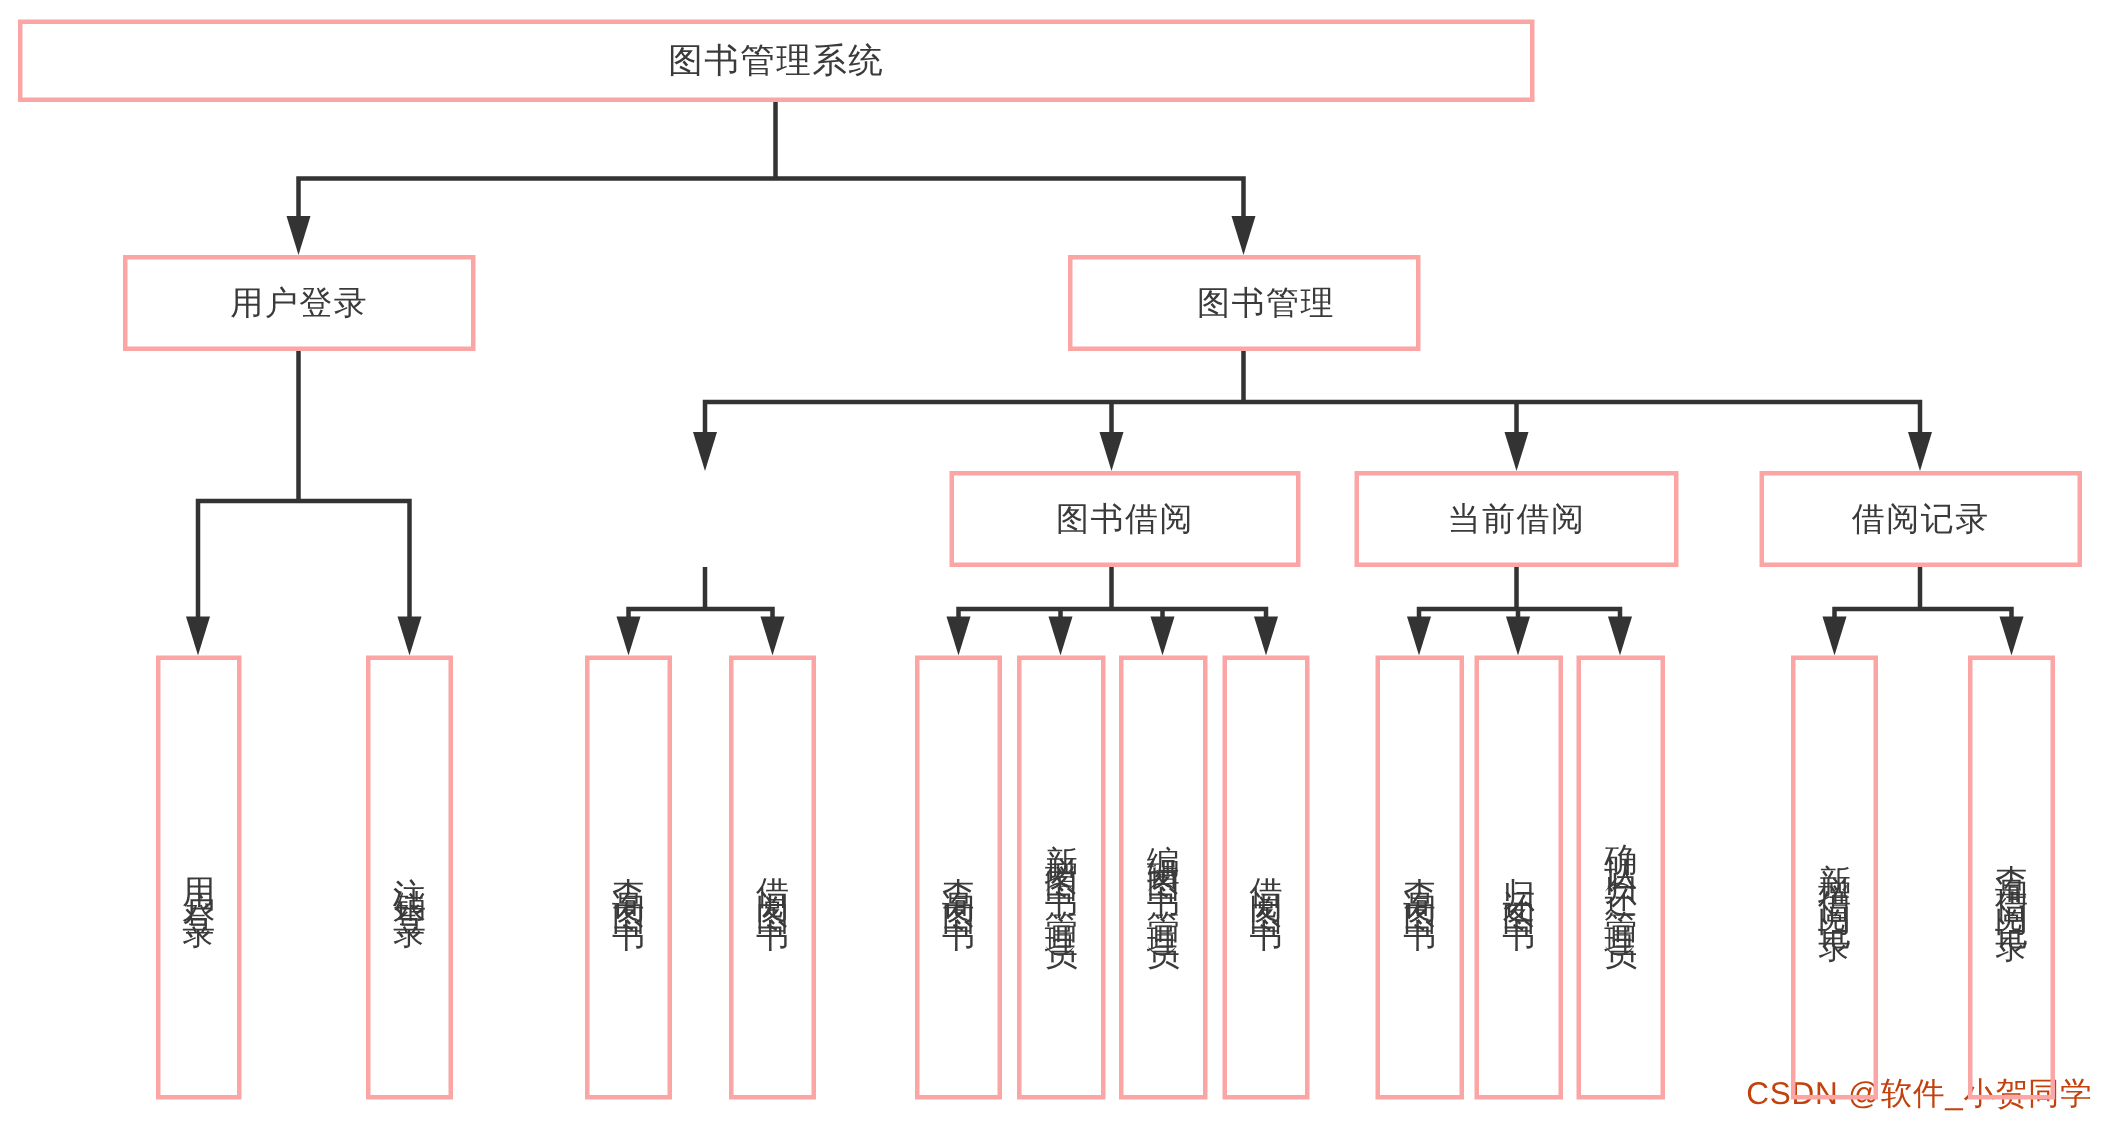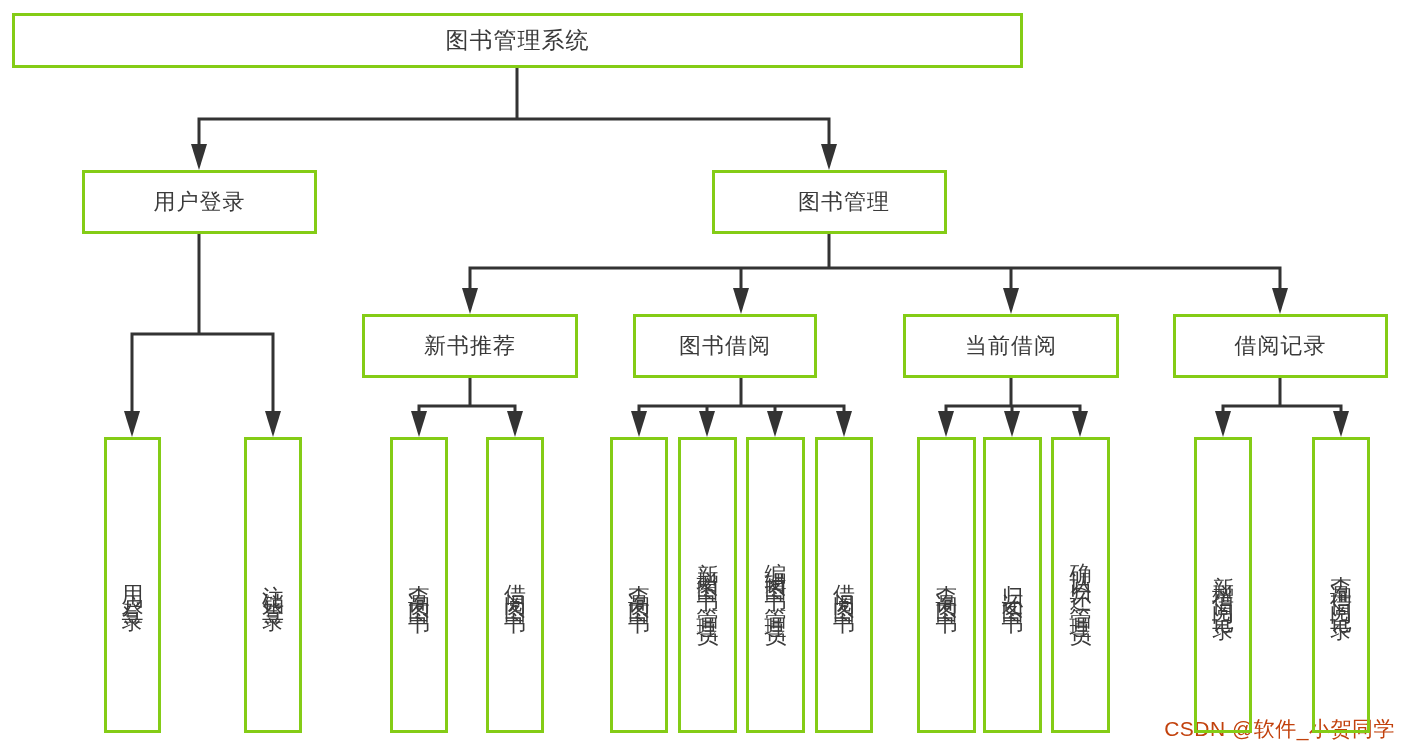--- a/index.html
+++ b/index.html
@@ -5,21 +5,21 @@
   html,body { margin:0; padding:0; background:#ffffff; }
   .canvas {
     position:relative; width:1405px; height:747px;
     background:#ffffff; overflow:hidden;
     font-family:"Liberation Sans", sans-serif;
     color:#333333;
   }
   .connector-layer { position:absolute; left:0; top:0; z-index:1; }
   .node {
     position:absolute; box-sizing:border-box;
-    border:3px solid #84cc16; background:transparent;
+    border:3px solid #fca5a5; background:transparent;
     display:flex; align-items:center; justify-content:center;
     font-size:22px; letter-spacing:1px; color:#3a3a3a;
     z-index:2;
   }
   .leaf { top:437px; height:296px; }
   .vtext {
     writing-mode:vertical-rl; text-orientation:mixed;
     font-size:22px; letter-spacing:9px; line-height:1;
     white-space:nowrap;
   }
@@ -74,24 +74,21 @@
     <span>图书管理系统</span>
   </div>
 
   <div class="node" style="left:82px; top:170px; width:235px; height:64px;">
     <span>用户登录</span>
   </div>
   <div class="node" style="left:712px; top:170px; width:235px; height:64px;padding-left:29px;">
     <span>图书管理</span>
   </div>
 
-  <div class="node" style="left:362px; top:314px; width:216px; height:64px;">
-    <span>新书推荐</span>
-  </div>
-  <div class="node" style="left:633px; top:314px; width:184px; height:64px;">
+  <div class="node" style="left:633px; top:314px; width:234px; height:64px;">
     <span>图书借阅</span>
   </div>
   <div class="node" style="left:903px; top:314px; width:216px; height:64px;align-items:center;">
     <span>当前借阅</span>
   </div>
   <div class="node" style="left:1173px; top:314px; width:215px; height:64px;">
     <span>借阅记录</span>
   </div>
 
   <div class="node leaf" style="left:104px; width:57px;">

